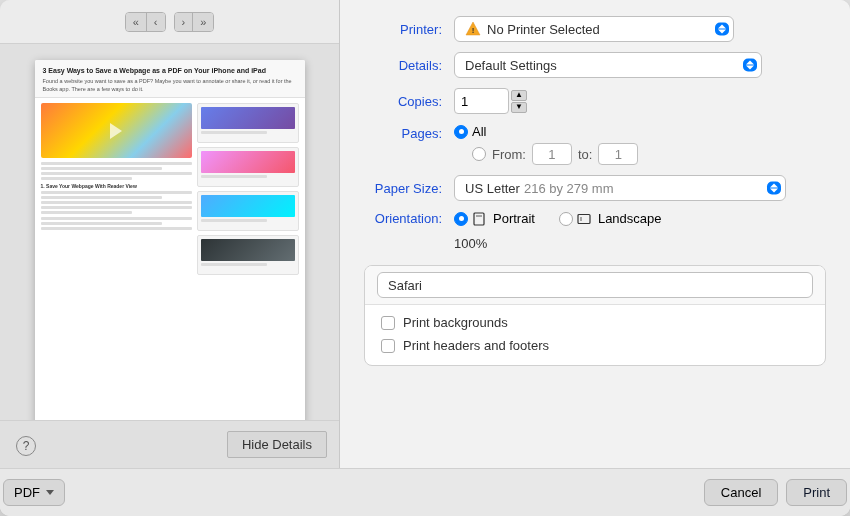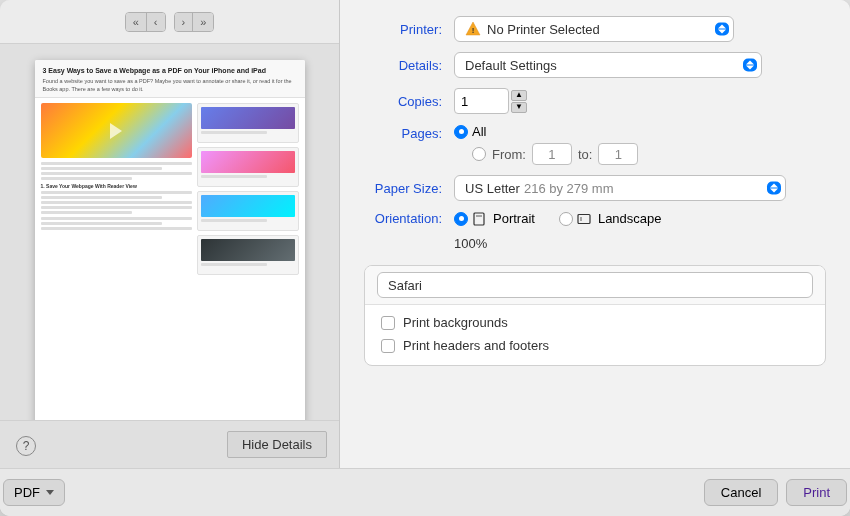--- a/index.html
+++ b/index.html
@@ -524,21 +524,21 @@
       cursor: pointer;
     }
 
     .print-btn {
       background: #d8d8d8;
       border: 1px solid #b5b5b5;
       border-radius: 6px;
       padding: 5px 16px;
       font-size: 13px;
       cursor: pointer;
-      color: #4c1d95;
+      color: #0f172a;
     }
 
     .select-text {
       font-size: 13px;
       color: #333;
     }
 
     .paper-size-note {
       font-size: 13px;
       color: #888;

